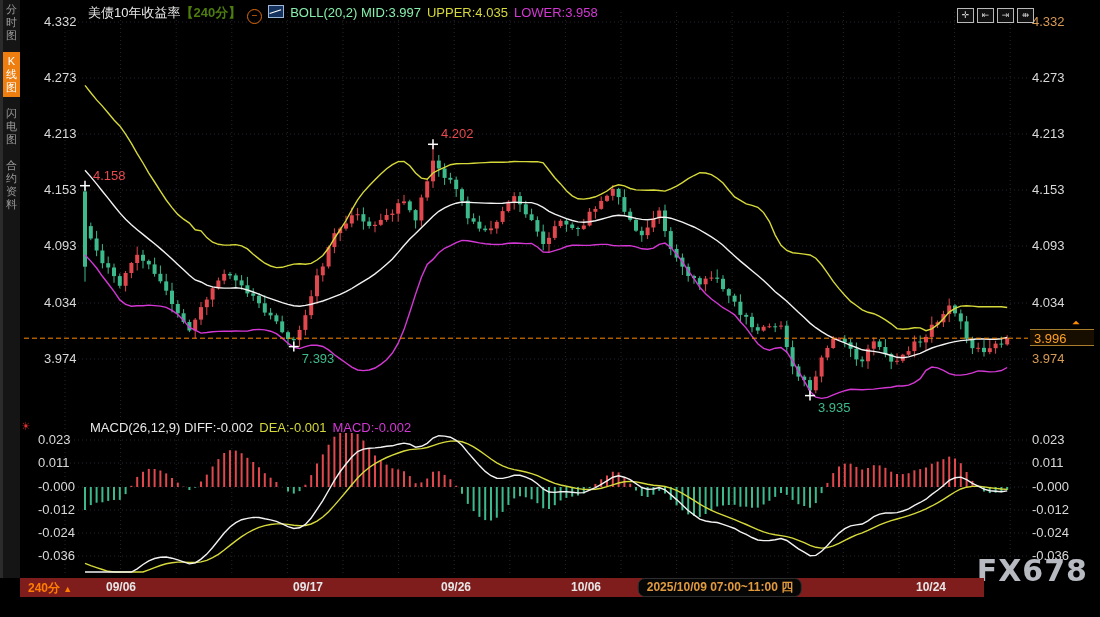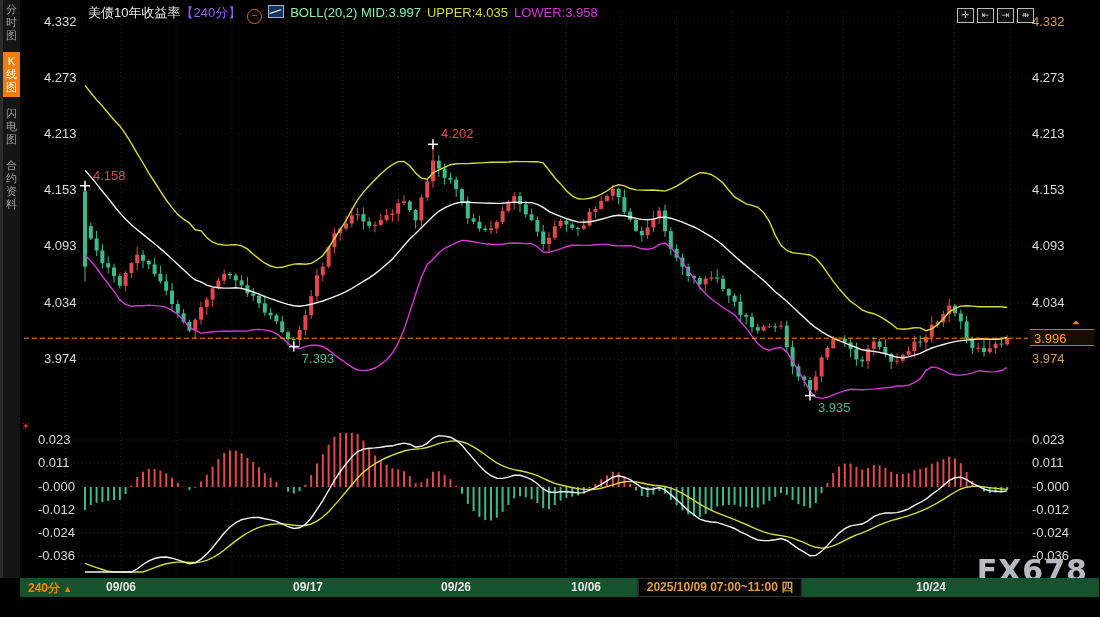--- a/index.html
+++ b/index.html
@@ -13,21 +13,21 @@
   .side-tab.active{background:#ee7e10;}
   .side-tab.active .ch{color:#fff;}
   
   #chart{position:absolute;left:0;top:0;width:1100px;height:578px;}
   #svgwrap{position:absolute;left:0;top:0;width:1100px;height:578px;}
   .axis-label{position:absolute;font-size:13px;color:#d9d9d9;white-space:nowrap;}
   .axis-label.right{text-align:left;}
   .axis-label.orange{color:#d79b57;}
   #main-header{position:absolute;left:88px;top:4px;font-size:13px;white-space:nowrap;z-index:10;}
   #main-header .t{color:#e8e8e8;}
-  #main-header .period{color:#8b5cf6;font-weight:normal;}
+  #main-header .period{color:#4d7c0f;font-weight:bold;}
   .hdr-gap{display:inline-block;width:6px;}
   #minus-icon{display:inline-block;width:13px;height:13px;line-height:12px;border:1px solid #e06a10;
               border-radius:50%;color:#e06a10;text-align:center;font-size:10px;vertical-align:-2px;}
   #mini-chart-icon{display:inline-block;width:14px;height:11px;border:1px solid #9db7d8;background:#16335f;
                    vertical-align:-1px;position:relative;overflow:hidden;}
   #mini-chart-icon:before{content:"";position:absolute;left:1px;top:5px;width:12px;height:4px;
                    border-top:1px solid #fff;transform:rotate(-18deg);}
   #main-header .boll{color:#86efac;}
   #main-header .upper{color:#d6d93a;}
   #main-header .lower{color:#d438d4;}
@@ -41,21 +41,21 @@
   #macd-header .macd{color:#d438d4;}
   #alert-icon{position:absolute;left:21px;top:420px;color:#e03030;font-size:11px;z-index:10;}
   .anno{position:absolute;font-size:13px;font-weight:normal;white-space:nowrap;z-index:9;}
   #price-tag{position:absolute;left:1030px;width:64px;height:17px;background:#170e00;
              border-top:1px solid #a97e2c;border-bottom:1px solid #a97e2c;z-index:11;
              font-size:13px;color:#ffa028;line-height:17px;padding-left:4px;box-sizing:border-box;}
   #price-marker{position:absolute;left:1072px;color:#ff8a00;font-size:10px;z-index:11;line-height:8px;}
   #watermark{position:absolute;right:12px;top:553px;font-size:30px;font-weight:bold;color:#b7bac0;
              letter-spacing:1px;z-index:6;font-family:"DejaVu Sans",sans-serif;}
   
-  #time-axis{position:absolute;left:20px;top:578px;width:1079px;height:19px;background:#14532d;z-index:7;}
+  #time-axis{position:absolute;left:20px;top:578px;width:964px;height:19px;background:#7f1d1d;z-index:7;}
   #period-label{position:absolute;left:8px;top:2px;color:#ff7e00;font-weight:bold;font-size:12px;cursor:pointer;}
   #period-label .tri{font-size:9px;}
   .tick-label{position:absolute;top:2px;transform:translateX(-50%);color:#e6e6e6;font-weight:bold;font-size:12px;}
   #date-highlight{position:absolute;top:0;transform:translateX(-50%);height:17px;line-height:17px;
                   background:#060606;border:1px solid #2e2e2e;color:#e19a3e;font-weight:bold;
                   font-size:12px;padding:0 8px;white-space:nowrap;}
   
   #toolbar{position:absolute;left:20px;top:597px;width:1080px;height:20px;background:#050505;
            border-top:1px solid #2a2a2a;display:flex;align-items:stretch;z-index:7;}
   .tb-btn{height:100%;display:flex;align-items:center;justify-content:center;font-size:12px;color:#dcdcdc;
@@ -623,20 +623,23 @@
           <line x1="805" y1="395.6" x2="815" y2="395.6" stroke="#fff" stroke-width="1.5"></line>
           <line x1="810" y1="390.6" x2="810" y2="400.6" stroke="#fff" stroke-width="1.5"></line>
         </svg></div>
 
     <div id="main-header">
       <span class="t">美债10年收益率</span><span class="period">【240分】</span><span class="hdr-gap"></span><span id="minus-icon">−</span><span class="hdr-gap"></span><span id="mini-chart-icon"></span><span class="hdr-gap"></span><span class="boll">BOLL(20,2) MID:3.997</span><span class="hdr-gap"></span><span class="upper">UPPER:4.035</span><span class="hdr-gap"></span><span class="lower">LOWER:3.958</span>
     </div>
 
     <div id="win-icons"><span class="win-icon">✛</span><span class="win-icon">⇤</span><span class="win-icon">⇥</span><span class="win-icon">⇻</span></div>
 
+    <div id="macd-header">
+      <span class="diff">MACD(26,12,9) DIFF:-0.002</span><span class="hdr-gap"></span><span class="dea">DEA:-0.001</span><span class="hdr-gap"></span><span class="macd">MACD:-0.002</span>
+    </div>
 
     <div id="alert-icon">☀</div>
 
     <div id="price-tag" style="top: 329.176px;">
       <span>3.996</span>
     </div>
     <div id="price-marker" style="top: 319.176px;">⏶</div>
 
     <div id="watermark">FX678</div>
   <div class="axis-label " style="left: 44px; top: 14px;">4.332</div>
@@ -671,17 +674,17 @@
       <div class="anno" style="color: rgb(60, 186, 140); left: 818px; top: 399.577px;">3.935</div>
     </div>
 
   <div id="time-axis">
     <span id="period-label">240分 <span class="tri">▲</span></span>
   <span class="tick-label" style="left: 101px;">09/06</span>
       <span class="tick-label" style="left: 265px; padding-left: 46px;">09/17</span>
       <span class="tick-label" style="left: 436px;">09/26</span>
       <span class="tick-label" style="left: 566px;">10/06</span>
       <span class="tick-label" style="left: 911px;">10/24</span>
-      <span id="date-highlight" style="left: 700px;">2025/10/09 07:00~11:00 四</span>
+      <span id="date-highlight" style="left: 700px; border-radius: 7px;">2025/10/09 07:00~11:00 四</span>
     </div>
 
 
 </div>
 
 </body></html>

